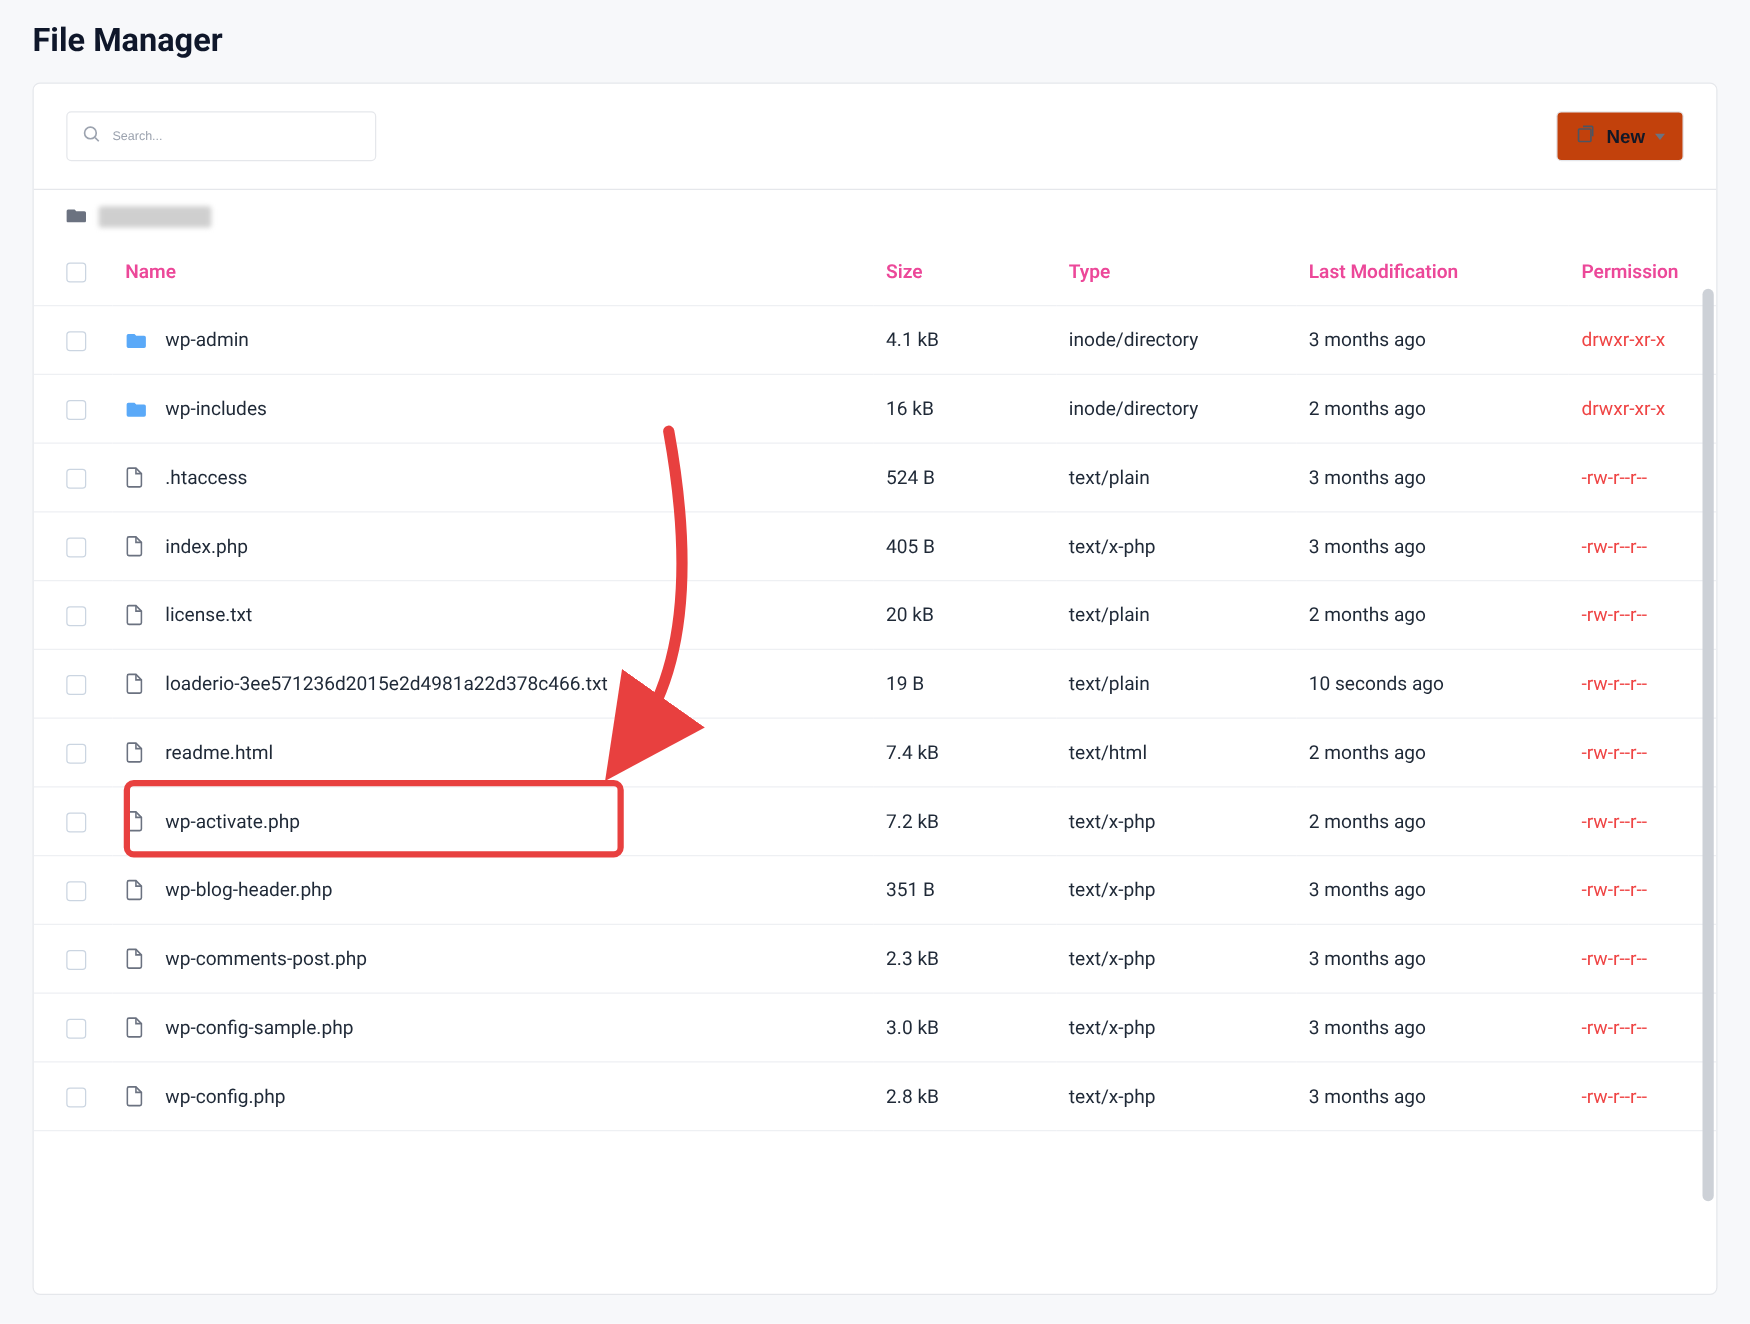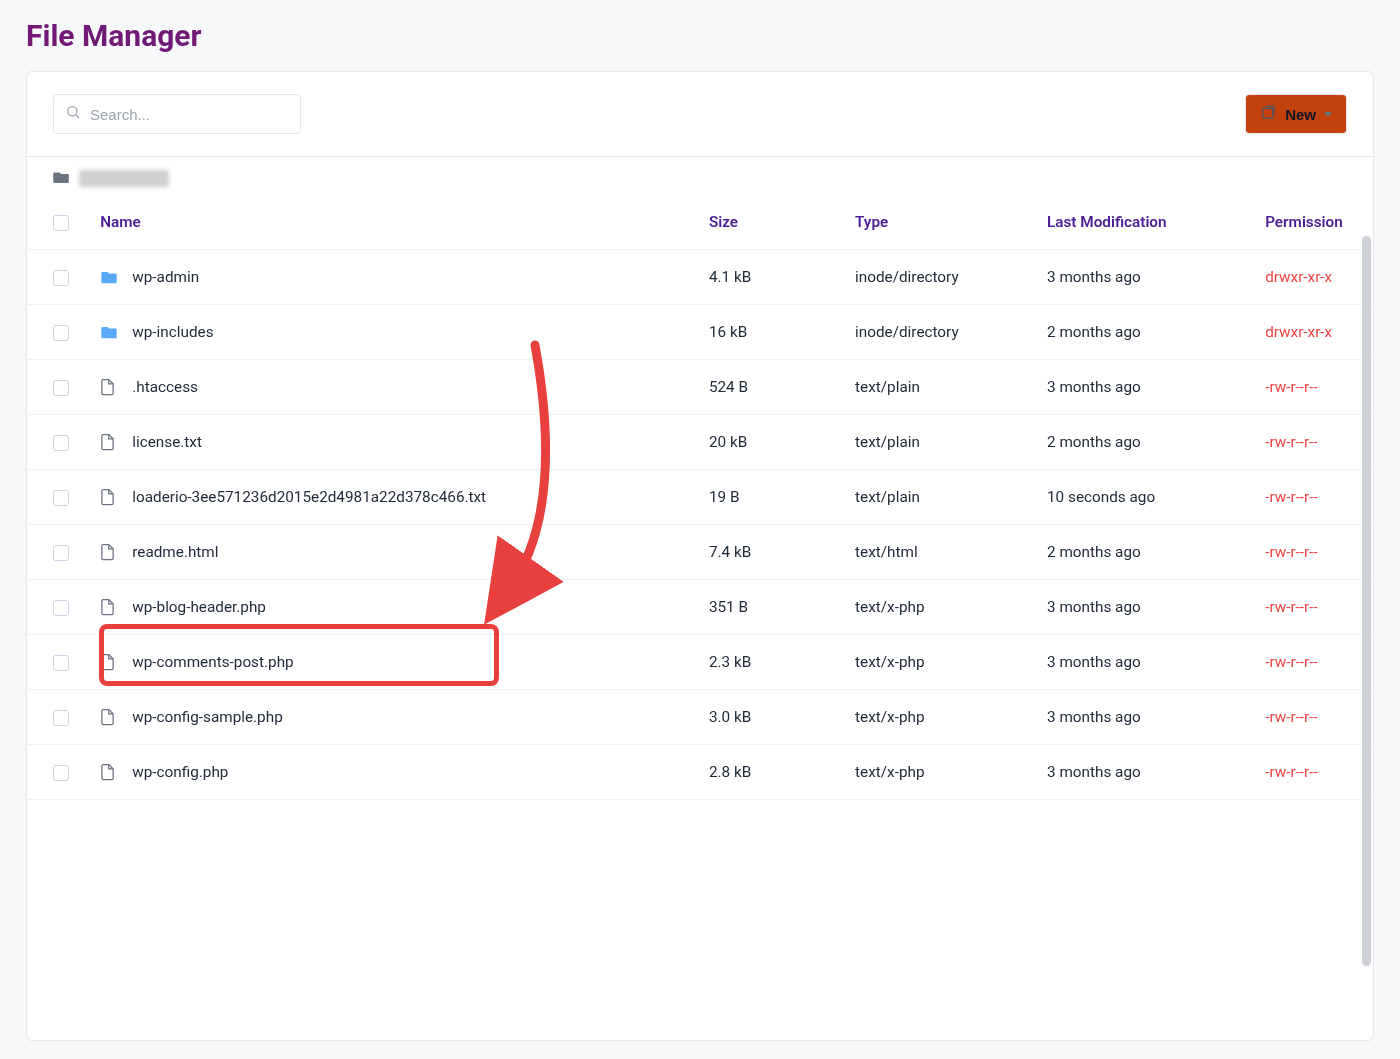--- a/index.html
+++ b/index.html
@@ -6,24 +6,24 @@
   body {
     font-family: -apple-system, BlinkMacSystemFont, "Segoe UI", Roboto, "Helvetica Neue", Arial, sans-serif;
     background: #f7f8fa;
     color: #1f2937;
     width: 1400px;
     height: 1059px;
     overflow: hidden;
     position: relative;
   }
   .page-title {
-    font-size: 30px;
+    font-size: 26px;
     font-weight: 700;
     padding: 18px 0 18px 26px;
-    color: #701a75;
+    color: #0f172a;
   }
   .panel {
     background: #fff;
     border: 1px solid #e5e7eb;
     border-radius: 6px;
     margin: 0 26px 26px 26px;
     height: 970px;
     position: relative;
   }
   .toolbar {
@@ -36,21 +36,21 @@
   .search-wrap {
     position: relative;
     width: 248px;
   }
   .search-input {
     width: 100%;
     height: 40px;
     border: 1px solid #e5e7eb;
     border-radius: 4px;
     padding: 0 12px 0 36px;
-    font-size: 15px;
+    font-size: 10px;
     color: #6b7280;
     background: #fff;
   }
   .search-input::placeholder { color: #9ca3af; }
   .search-icon {
     position: absolute;
     left: 12px; top: 50%;
     transform: translateY(-50%);
     color: #9ca3af;
   }
@@ -98,21 +98,21 @@
     height: 870px;
     overflow: hidden;
   }
   .table th, .table td {
     text-align: left;
     font-size: 15.3px;
     padding: 18px 10px;
     border-bottom: 1px solid #eef0f3;
   }
   .table th {
-    color: #4c1d95;
+    color: #ec4899;
     font-weight: 600;
   }
   .col-check { width: 58px; padding-left: 26px !important; }
   .col-name  { width: 558px; }
   .col-size  { width: 134px; }
   .col-type  { width: 176px; }
   .col-mod   { width: 200px; }
   .col-perm  { width: 108px; text-align: center; padding-right: 26px !important; }
   .checkbox {
     width: 16px; height: 16px;
@@ -264,20 +264,38 @@
           <tr>
             <td class="col-check"><span class="checkbox"></span></td>
             <td class="col-name">
               <div class="name-cell">
                 <span class="icon-slot">
                   <svg class="file-icon" viewBox="0 0 24 28" fill="none" stroke="#6b7280" stroke-width="2">
                     <path d="M14 2H5a2 2 0 0 0-2 2v20a2 2 0 0 0 2 2h14a2 2 0 0 0 2-2V9z"></path>
                     <polyline points="14 2 14 9 21 9"></polyline>
                   </svg>
                 </span>
+                <span>index.php</span>
+              </div>
+            </td>
+            <td class="col-size">405 B</td>
+            <td class="col-type">text/x-php</td>
+            <td class="col-mod">3 months ago</td>
+            <td class="col-perm perm-cell">-rw-r--r--</td>
+          </tr>
+          <tr>
+            <td class="col-check"><span class="checkbox"></span></td>
+            <td class="col-name">
+              <div class="name-cell">
+                <span class="icon-slot">
+                  <svg class="file-icon" viewBox="0 0 24 28" fill="none" stroke="#6b7280" stroke-width="2">
+                    <path d="M14 2H5a2 2 0 0 0-2 2v20a2 2 0 0 0 2 2h14a2 2 0 0 0 2-2V9z"></path>
+                    <polyline points="14 2 14 9 21 9"></polyline>
+                  </svg>
+                </span>
                 <span>license.txt</span>
               </div>
             </td>
             <td class="col-size">20 kB</td>
             <td class="col-type">text/plain</td>
             <td class="col-mod">2 months ago</td>
             <td class="col-perm perm-cell">-rw-r--r--</td>
           </tr>
           <tr>
             <td class="col-check"><span class="checkbox"></span></td>
@@ -305,20 +323,38 @@
                   <svg class="file-icon" viewBox="0 0 24 28" fill="none" stroke="#6b7280" stroke-width="2">
                     <path d="M14 2H5a2 2 0 0 0-2 2v20a2 2 0 0 0 2 2h14a2 2 0 0 0 2-2V9z"></path>
                     <polyline points="14 2 14 9 21 9"></polyline>
                   </svg>
                 </span>
                 <span>readme.html</span>
               </div>
             </td>
             <td class="col-size">7.4 kB</td>
             <td class="col-type">text/html</td>
+            <td class="col-mod">2 months ago</td>
+            <td class="col-perm perm-cell">-rw-r--r--</td>
+          </tr>
+          <tr>
+            <td class="col-check"><span class="checkbox"></span></td>
+            <td class="col-name">
+              <div class="name-cell">
+                <span class="icon-slot">
+                  <svg class="file-icon" viewBox="0 0 24 28" fill="none" stroke="#6b7280" stroke-width="2">
+                    <path d="M14 2H5a2 2 0 0 0-2 2v20a2 2 0 0 0 2 2h14a2 2 0 0 0 2-2V9z"></path>
+                    <polyline points="14 2 14 9 21 9"></polyline>
+                  </svg>
+                </span>
+                <span>wp-activate.php</span>
+              </div>
+            </td>
+            <td class="col-size">7.2 kB</td>
+            <td class="col-type">text/x-php</td>
             <td class="col-mod">2 months ago</td>
             <td class="col-perm perm-cell">-rw-r--r--</td>
           </tr>
           <tr>
             <td class="col-check"><span class="checkbox"></span></td>
             <td class="col-name">
               <div class="name-cell">
                 <span class="icon-slot">
                   <svg class="file-icon" viewBox="0 0 24 28" fill="none" stroke="#6b7280" stroke-width="2">
                     <path d="M14 2H5a2 2 0 0 0-2 2v20a2 2 0 0 0 2 2h14a2 2 0 0 0 2-2V9z"></path>

